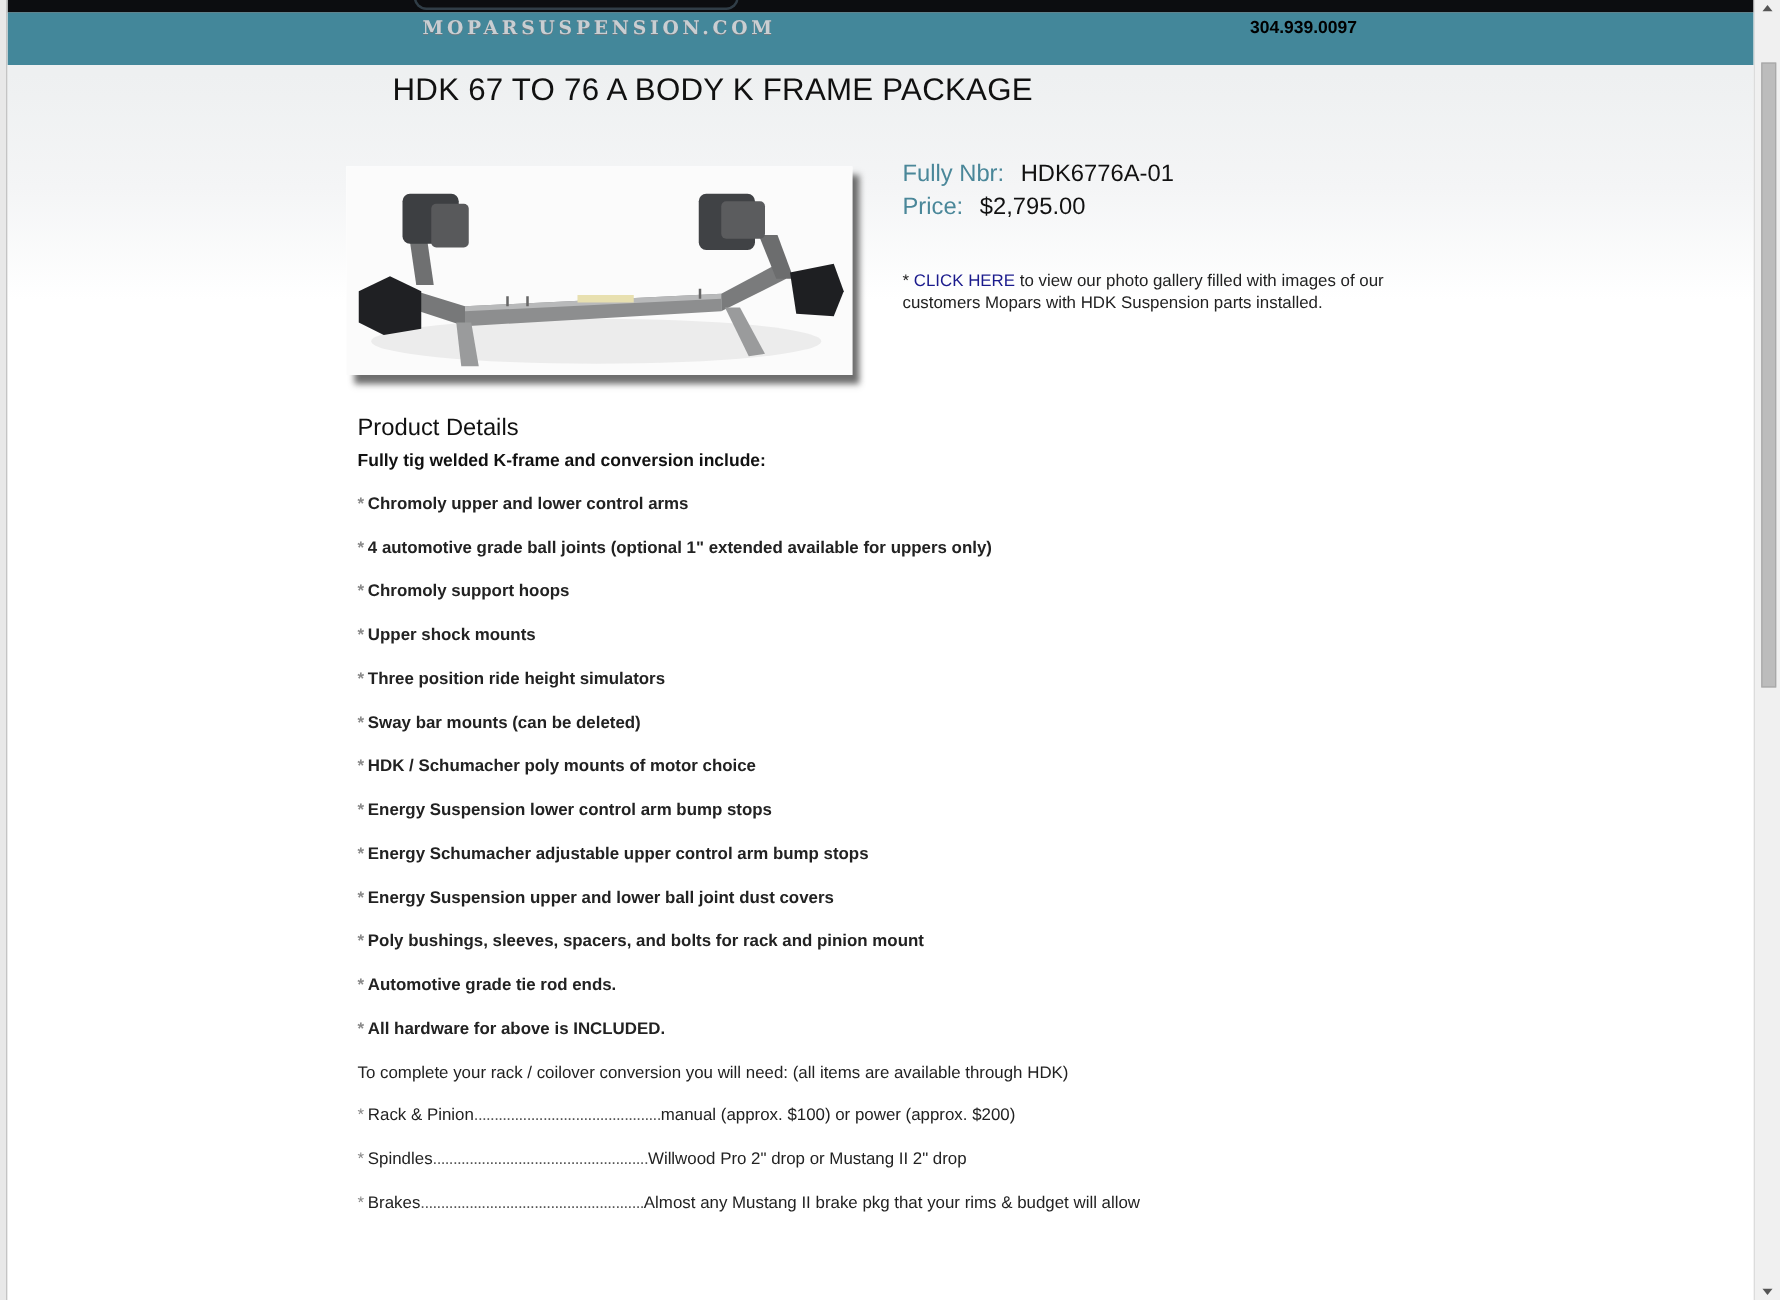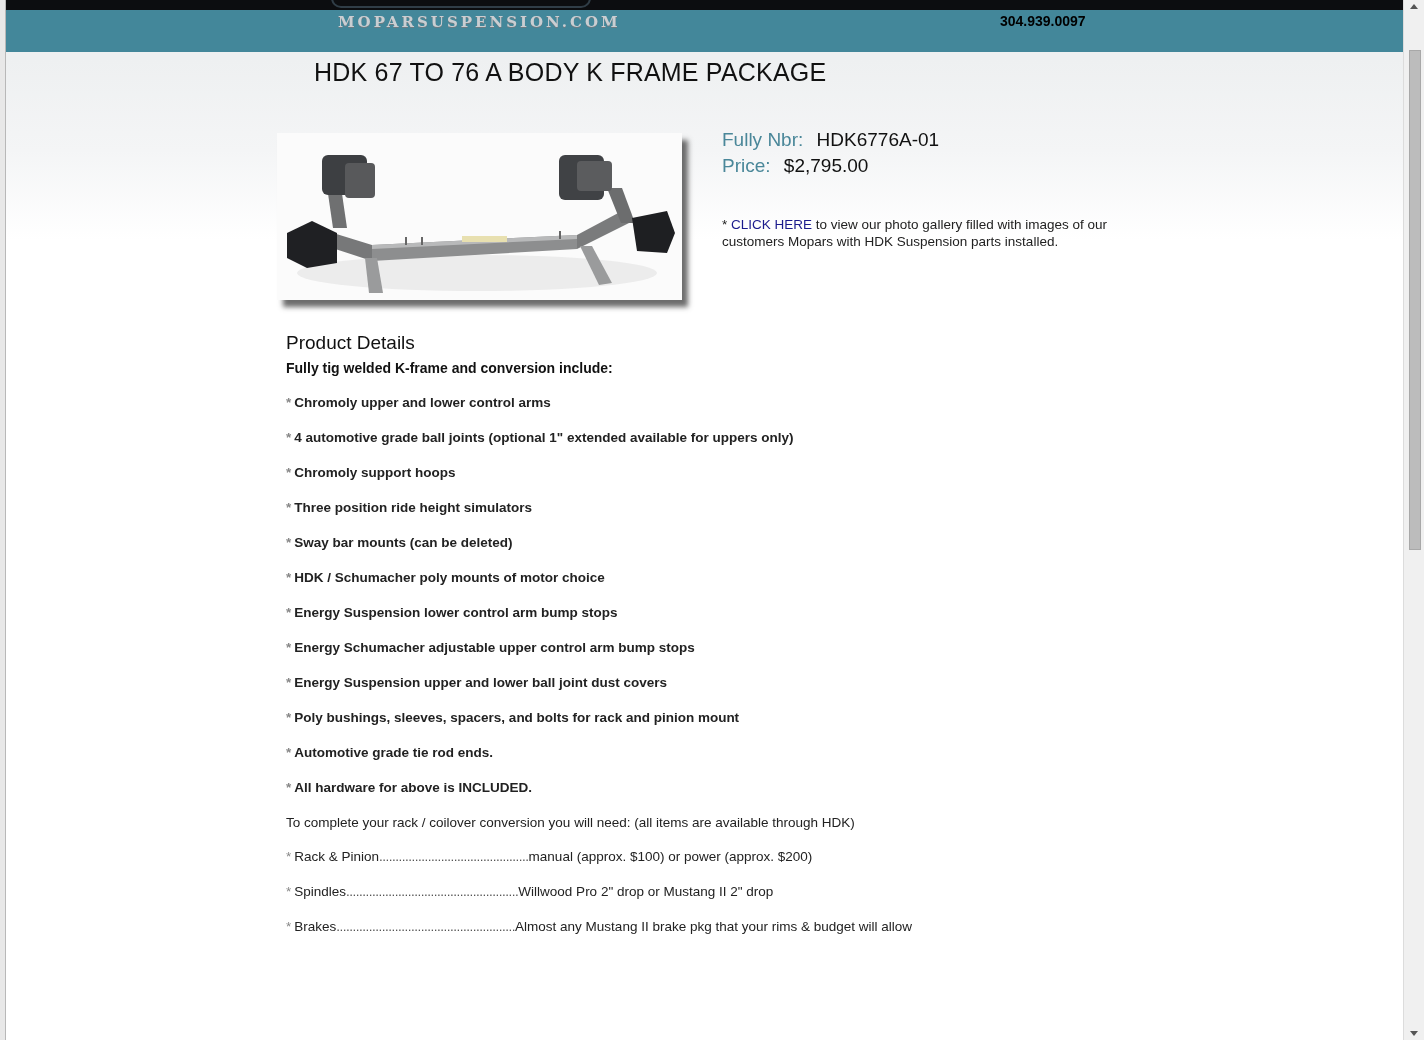--- a/index.html
+++ b/index.html
@@ -118,20 +118,21 @@
 
   <div class="gallery-note"><span>* </span><a class="gallery-link">CLICK HERE</a><span> to view our photo gallery filled with images of our customers Mopars with HDK Suspension parts installed.</span></div>
 
   <div class="details">
     <div class="details-title">Product Details</div>
     <div class="details-sub">Fully tig welded K-frame and conversion include:</div>
 
     <div class="feature"><span class="bullet">*</span><span>Chromoly upper and lower control arms</span></div>
     <div class="feature"><span class="bullet">*</span><span>4 automotive grade ball joints (optional 1" extended available for uppers only)</span></div>
     <div class="feature"><span class="bullet">*</span><span>Chromoly support hoops</span></div>
+    <div class="feature"><span class="bullet">*</span><span>Upper shock mounts</span></div>
     <div class="feature"><span class="bullet">*</span><span>Three position ride height simulators</span></div>
     <div class="feature"><span class="bullet">*</span><span>Sway bar mounts (can be deleted)</span></div>
     <div class="feature"><span class="bullet">*</span><span>HDK / Schumacher poly mounts of motor choice</span></div>
     <div class="feature"><span class="bullet">*</span><span>Energy Suspension lower control arm bump stops</span></div>
     <div class="feature"><span class="bullet">*</span><span>Energy Schumacher adjustable upper control arm bump stops</span></div>
     <div class="feature"><span class="bullet">*</span><span>Energy Suspension upper and lower ball joint dust covers</span></div>
     <div class="feature"><span class="bullet">*</span><span>Poly bushings, sleeves, spacers, and bolts for rack and pinion mount</span></div>
     <div class="feature"><span class="bullet">*</span><span>Automotive grade tie rod ends.</span></div>
     <div class="feature"><span class="bullet">*</span><span>All hardware for above is INCLUDED.</span></div>
 

